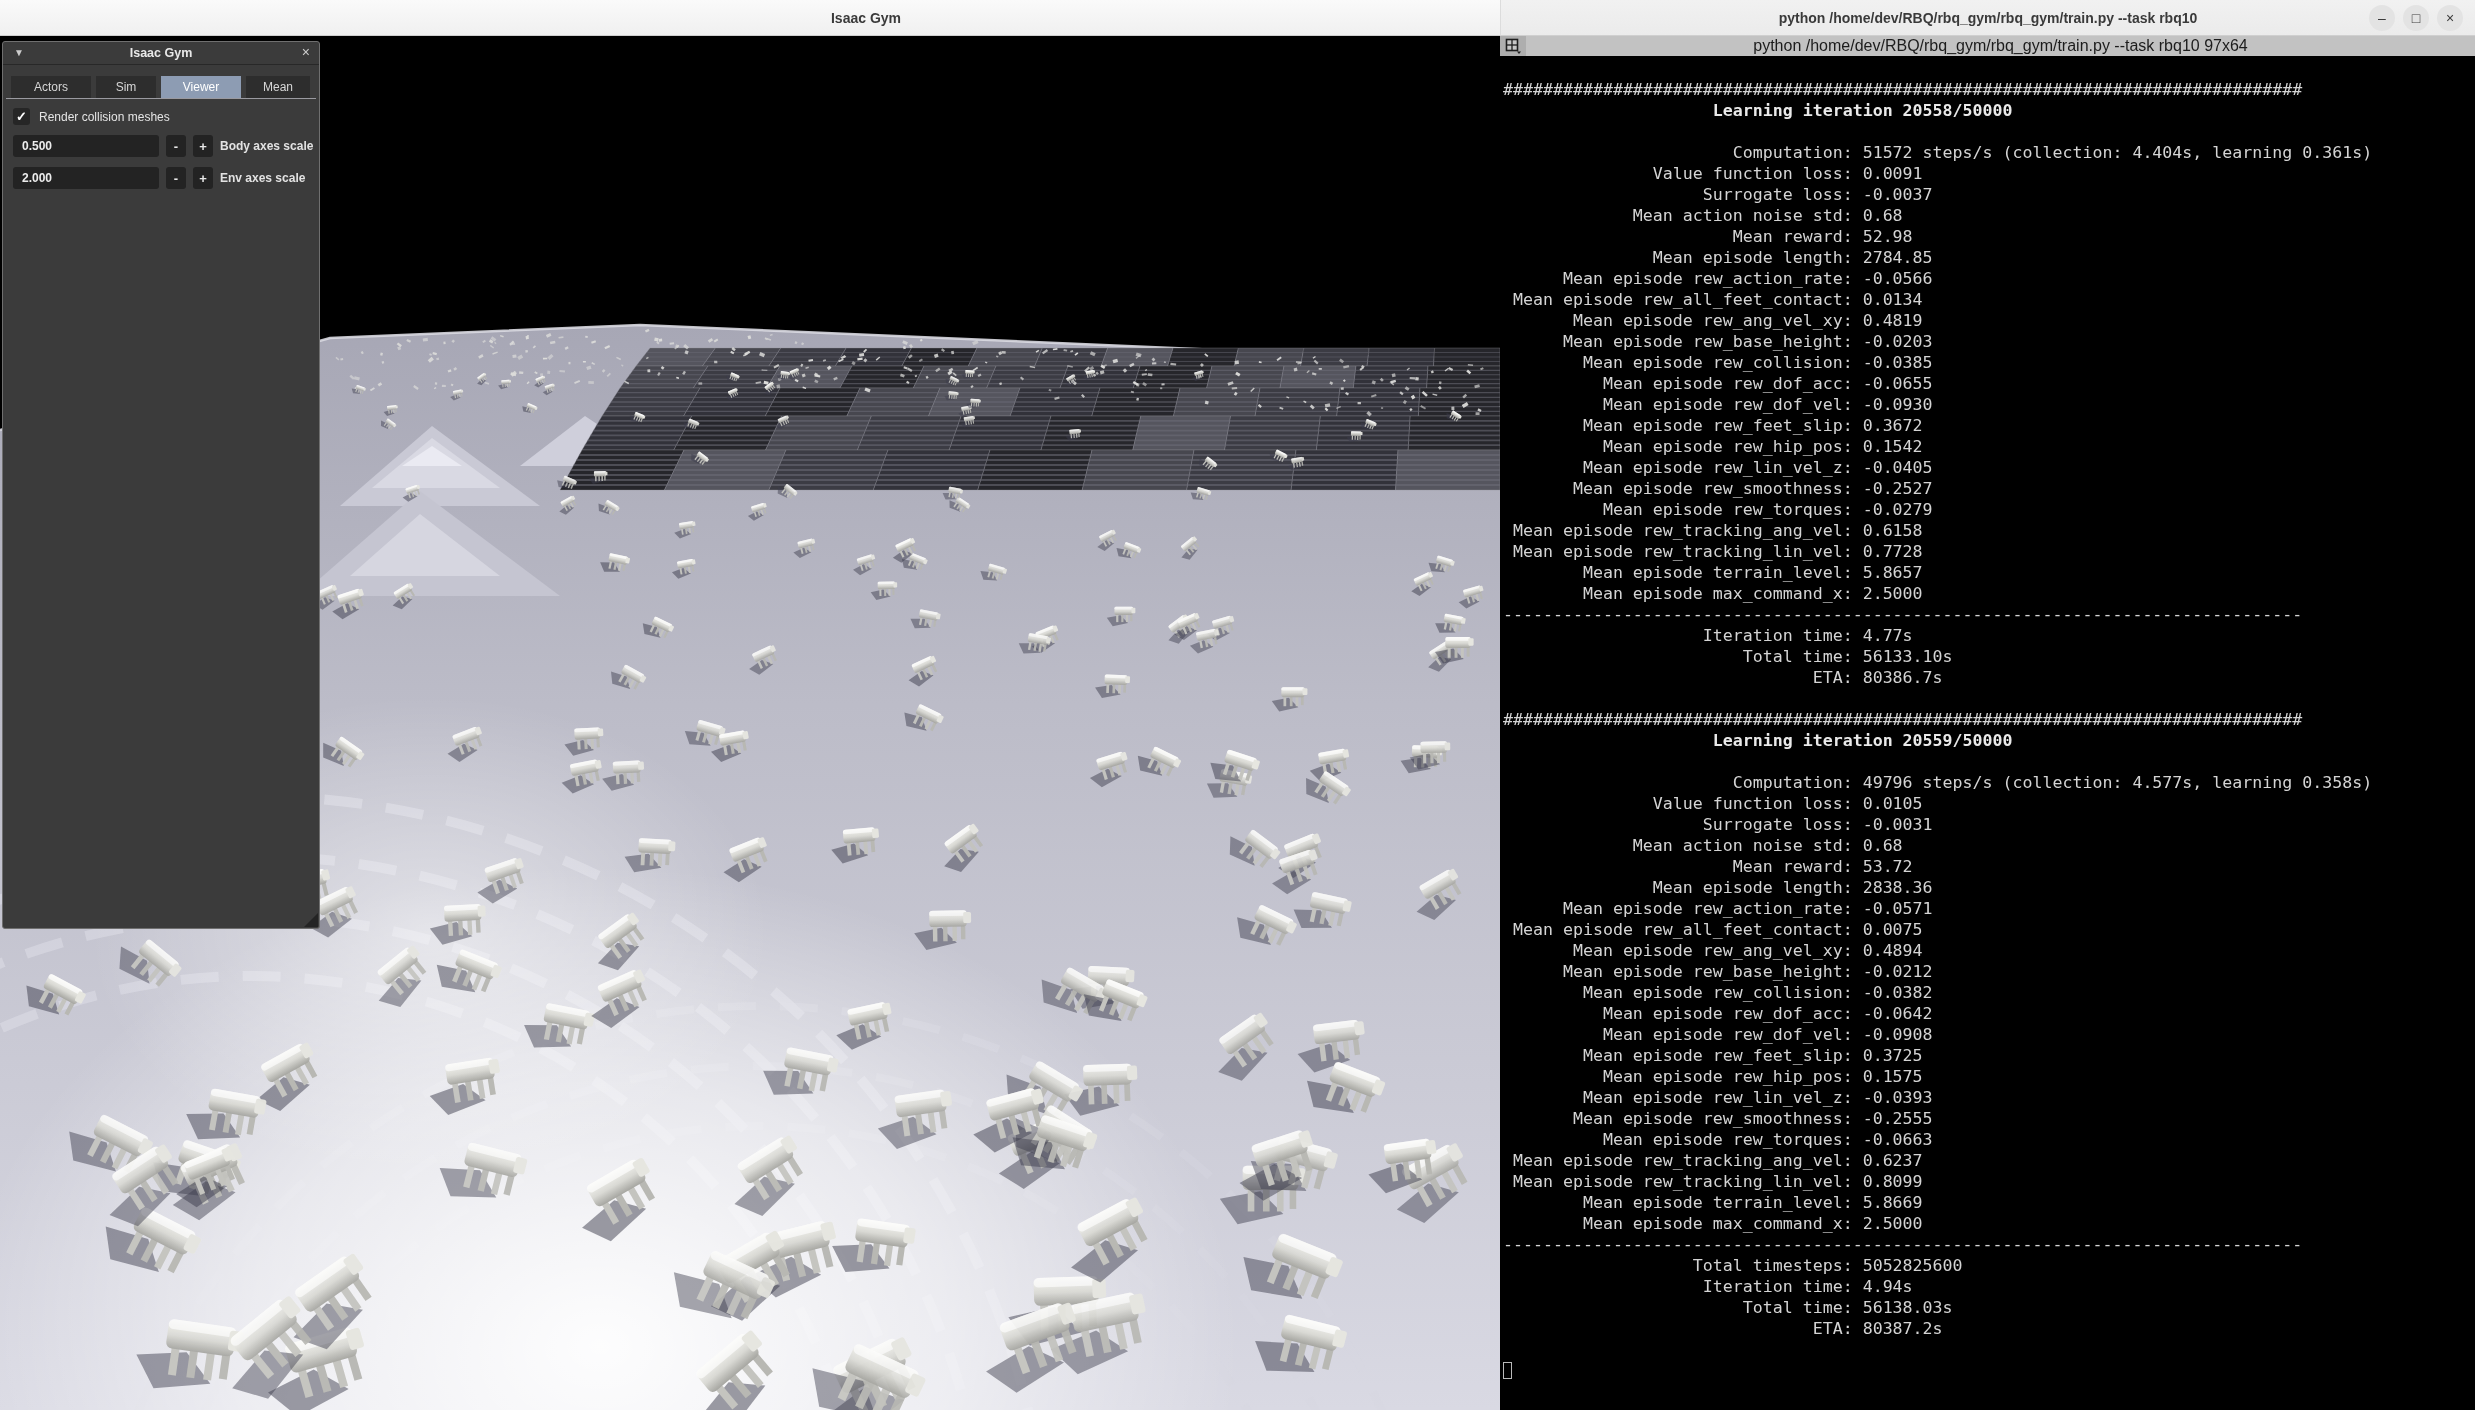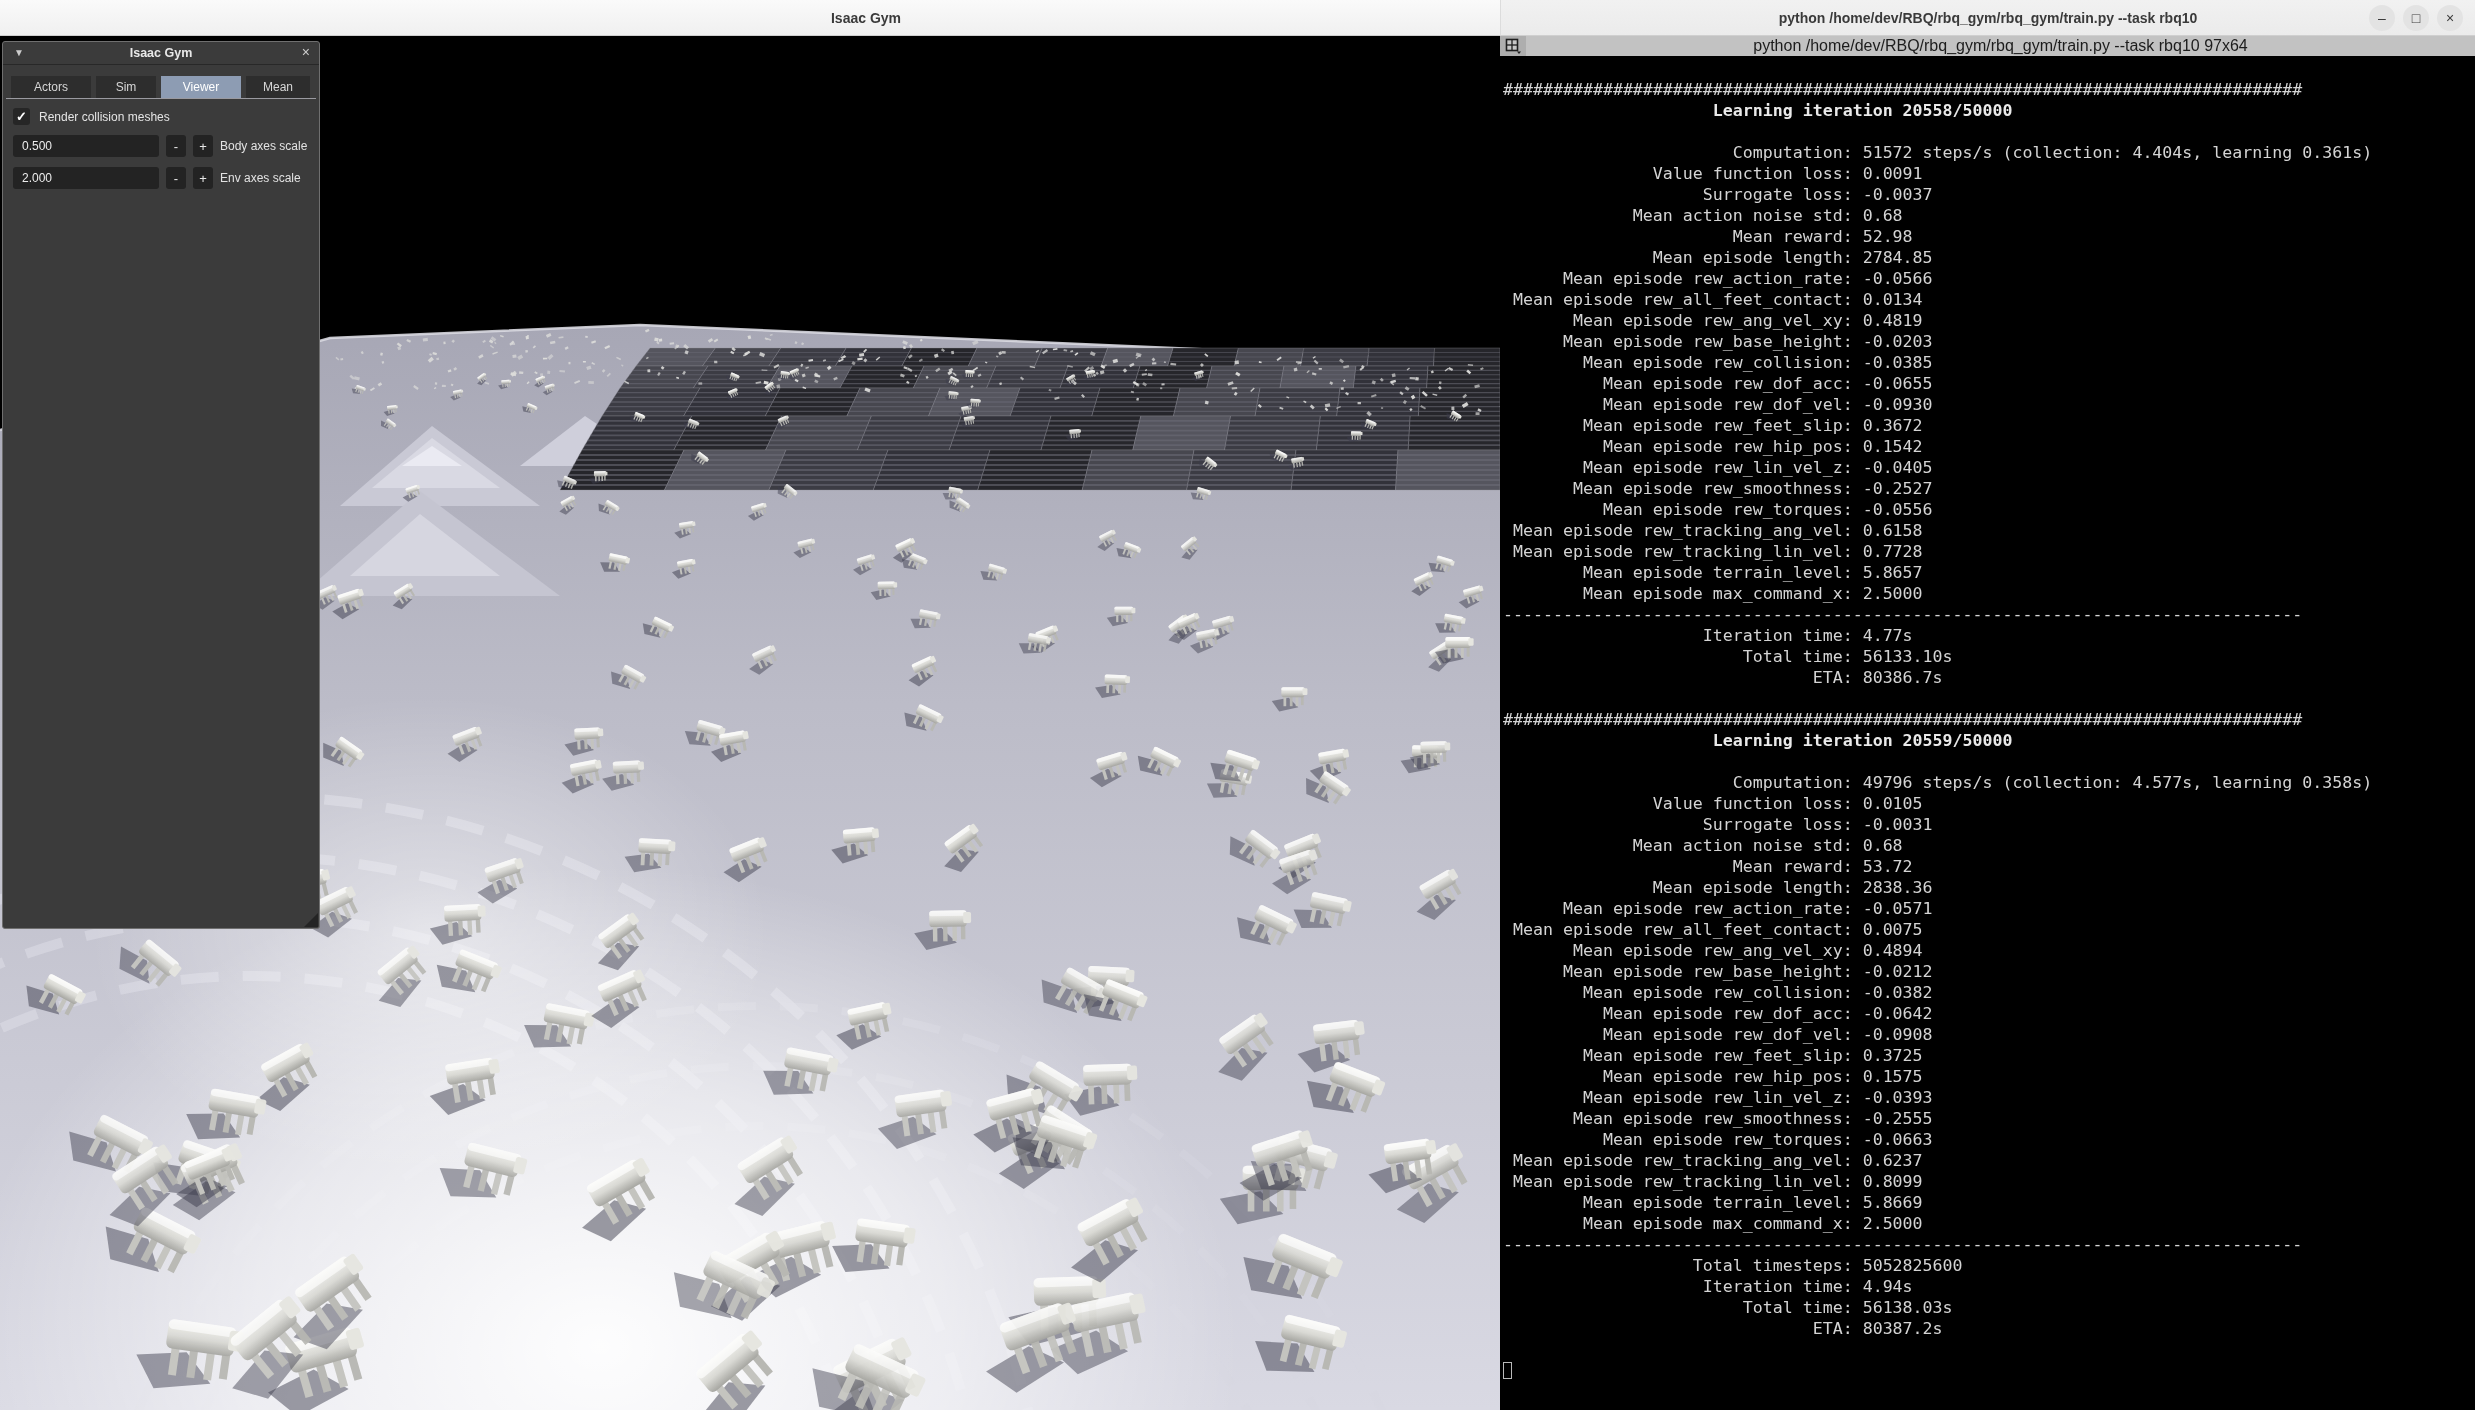--- a/index.html
+++ b/index.html
@@ -30,21 +30,21 @@
   #tabs { display:flex; gap:5px; margin:11px 8px 0 8px; }
   .tab { height:22px; background:#2d2d2d; color:#d6d6d6; font-size:12px;
          display:flex; align-items:center; justify-content:center; }
   .tab-actors { width:80px; } .tab-sim { width:60px; } .tab-viewer { width:80px; } .tab-perf { width:64px; }
   .tab.active { background:#8d9cb3; color:#ffffff; }
   #tab-underline { height:1px; background:#9a9aa0; margin:0 3px; }
   #checkbox-row { display:flex; align-items:center; gap:9px; margin:9px 0 0 10px; }
   #checkbox { width:17px; height:17px; background:#262626; border-radius:3px; display:flex;
               align-items:center; justify-content:center; color:#fff; font-size:13px; font-weight:700; }
   .check-label { font-size:12px; color:#e4e4e4; }
-  .field-row { display:flex; align-items:center; margin:10px 0 0 10px; gap:7px; }
+  .field-row { display:flex; align-items:center; margin:10px 0 0 10px; gap:7px;font-weight:bold; }
   .field-input { width:146px; height:22px; background:#232323; border-radius:3px; color:#ececec;
                  font-size:12px; display:flex; align-items:center; padding-left:9px; }
   .stepper { width:20px; height:22px; background:#232323; border-radius:3px; color:#e8e8e8;
              font-size:13px; display:flex; align-items:center; justify-content:center; }
   .field-label { font-size:12px; color:#e2e2e2; white-space:nowrap; overflow:hidden; max-width:112px; }
   #panel-resize { position:absolute; right:1px; bottom:1px; width:0; height:0;
                   border-left:14px solid transparent; border-bottom:14px solid #242424; }
 
   
   #terminal-window { position:absolute; left:1500px; top:0; width:975px; height:1410px; background:#0f172a; }
@@ -976,21 +976,21 @@
         <div class="tline"> Mean episode rew_all_feet_contact: 0.0134</div>
         <div class="tline">       Mean episode rew_ang_vel_xy: 0.4819</div>
         <div class="tline">      Mean episode rew_base_height: -0.0203</div>
         <div class="tline">        Mean episode rew_collision: -0.0385</div>
         <div class="tline">          Mean episode rew_dof_acc: -0.0655</div>
         <div class="tline">          Mean episode rew_dof_vel: -0.0930</div>
         <div class="tline">        Mean episode rew_feet_slip: 0.3672</div>
         <div class="tline">          Mean episode rew_hip_pos: 0.1542</div>
         <div class="tline">        Mean episode rew_lin_vel_z: -0.0405</div>
         <div class="tline">       Mean episode rew_smoothness: -0.2527</div>
-        <div class="tline">          Mean episode rew_torques: -0.0556</div>
+        <div class="tline">          Mean episode rew_torques: -0.0279</div>
         <div class="tline"> Mean episode rew_tracking_ang_vel: 0.6158</div>
         <div class="tline"> Mean episode rew_tracking_lin_vel: 0.7728</div>
         <div class="tline">        Mean episode terrain_level: 5.8657</div>
         <div class="tline">        Mean episode max_command_x: 2.5000</div>
         <div class="tline">--------------------------------------------------------------------------------</div>
         <div class="tline">                    Iteration time: 4.77s</div>
         <div class="tline">                        Total time: 56133.10s</div>
         <div class="tline">                               ETA: 80386.7s</div>
         <div class="tline"></div>
         <div class="tline">################################################################################</div>

